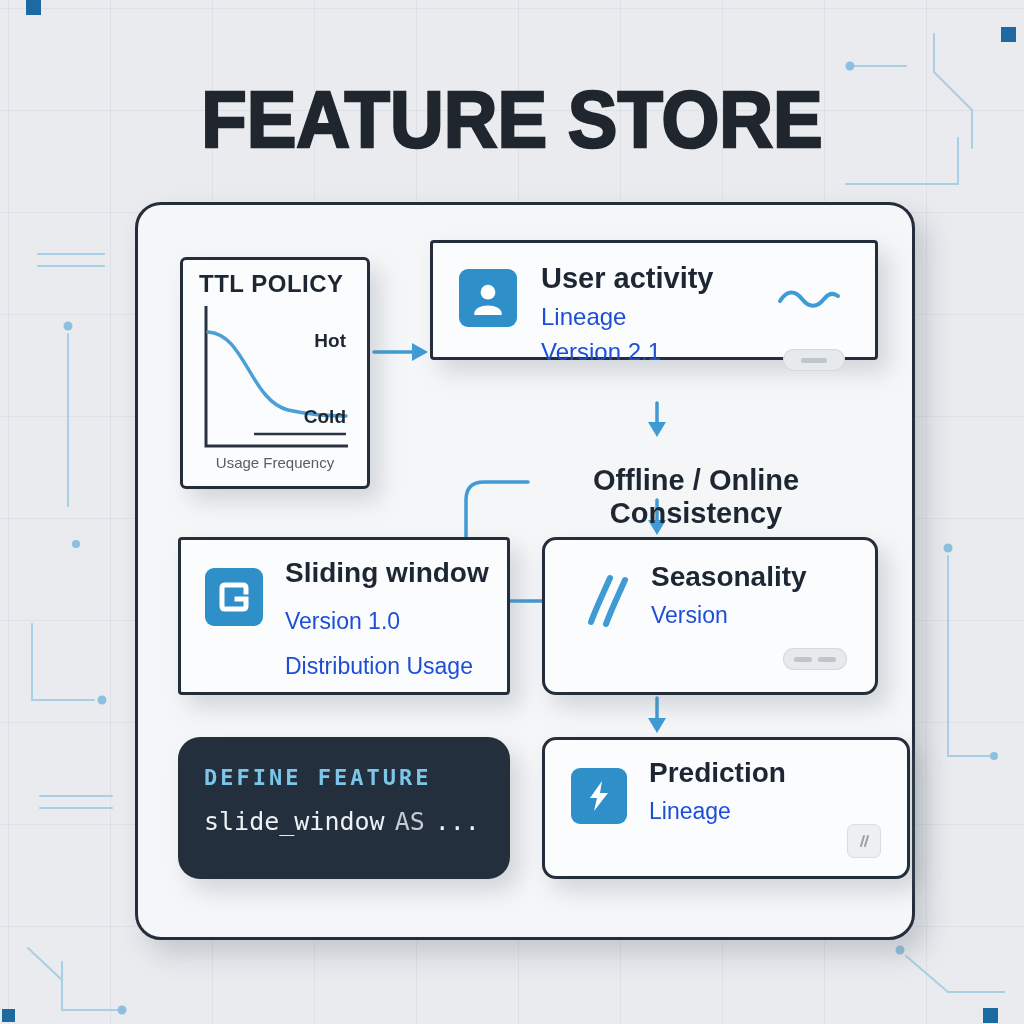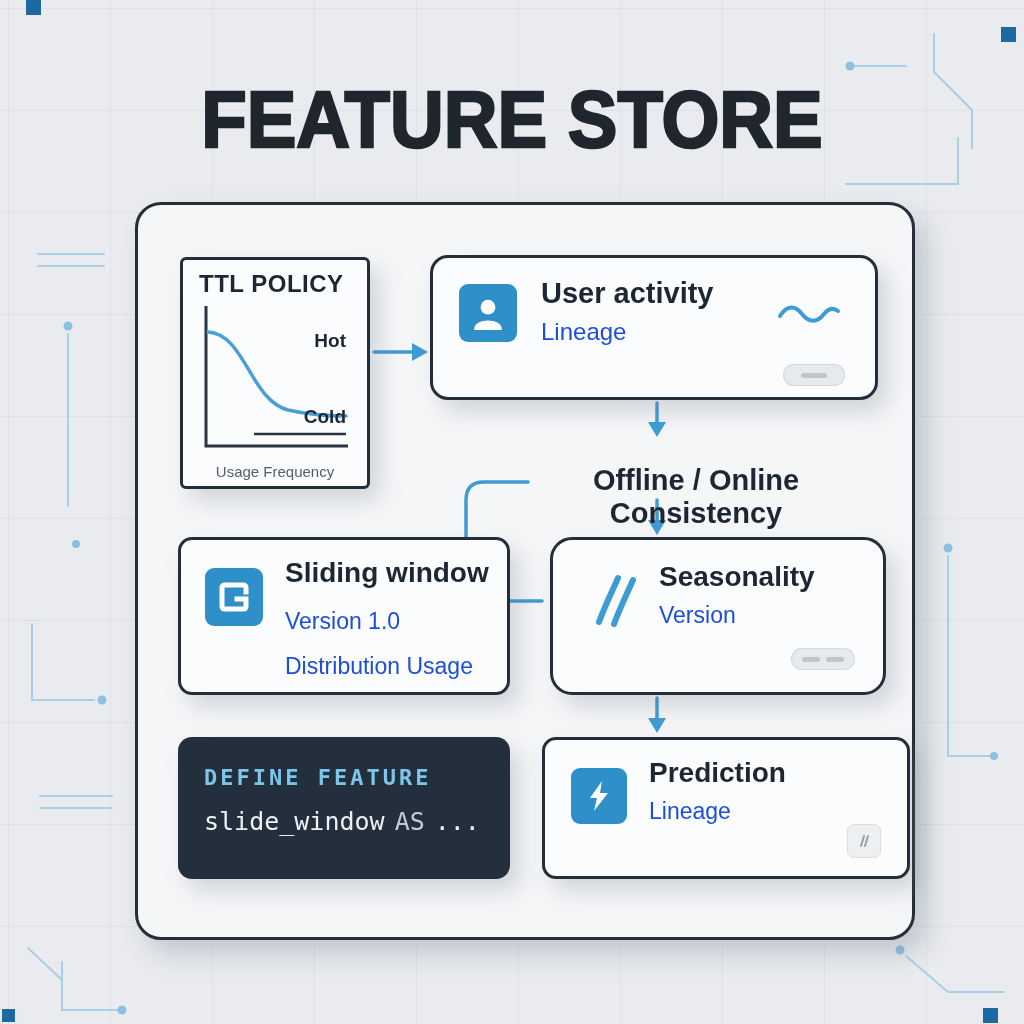--- a/index.html
+++ b/index.html
@@ -29,56 +29,56 @@
     position:absolute;background:#fbfcfd;border:3px solid #242e3a;z-index:3;
     box-shadow:10px 12px 22px rgba(108,118,132,.26);box-sizing:border-box;
   }
   
   .ttl-card{left:180px;top:257px;width:190px;height:232px;border-radius:6px;}
   .ttl-title{margin:10px 0 0 16px;font-size:24px;font-weight:700;letter-spacing:.5px;}
   .chart{position:relative;width:150px;height:150px;margin:4px auto 0;}
   .chart-label{position:absolute;right:4px;font-size:19px;font-weight:700;color:#1d2733;}
   .chart-label.hot{top:28px;}
   .chart-label.cold{top:104px;}
-  .axis-label{text-align:center;font-size:15px;color:#565d67;margin-top:11px;}
+  .axis-label{text-align:center;font-size:15px;color:#565d67;margin-top:2px;}
   
   .card-title{font-size:29px;font-weight:700;color:#1d2733;line-height:1.1;}
   .card-sub{font-size:24px;color:#1d4ed8;line-height:1.1;}
   .icon-sq{position:absolute;width:58px;height:58px;border-radius:9px;background:#2f8fc9;
            display:flex;align-items:center;justify-content:center;}
   .pill{position:absolute;height:22px;border-radius:11px;background:#e7eaed;
         box-shadow:inset 0 0 0 1px #d5d9dd;display:flex;align-items:center;justify-content:center;gap:6px;}
   .pill .dash{height:5px;border-radius:3px;background:#bfc5cb;}
   
-  .user-card{left:430px;top:255px;width:448px;height:145px;border-radius:18px;}
+  .user-card{left:430px;top:240px;width:448px;height:120px;border-radius:4px;}
   .user-card .icon-sq{left:26px;top:26px;}
   .user-text{position:absolute;left:108px;top:20px;}
   .user-text .card-sub{margin-top:9px;}
   .wave{position:absolute;right:34px;top:44px;}
   .user-card .pill{right:30px;top:106px;width:62px;}
   .user-card .dash{width:26px;}
   
   .consistency{position:absolute;left:520px;top:464px;width:352px;text-align:center;z-index:3;
                font-size:29px;font-weight:700;color:#1d2733;}
   
-  .sliding-card{left:178px;top:537px;width:332px;height:158px;border-radius:14px;}
+  .sliding-card{left:178px;top:537px;width:332px;height:158px;border-radius:4px;}
   .sliding-card .icon-sq{left:24px;top:28px;}
   .sliding-text{position:absolute;left:104px;top:18px;}
   .sliding-text .card-title{font-size:28px;}
   .sliding-text .card-sub{font-size:23px;margin-top:20px;}
   
-  .season-card{left:542px;top:537px;width:336px;height:158px;border-radius:22px;margin-left:8px;}
+  .season-card{left:542px;top:537px;width:336px;height:158px;border-radius:14px;}
   .slashes{position:absolute;left:34px;top:28px;}
   .season-text{position:absolute;left:106px;top:22px;}
   .season-text .card-title{font-size:28px;}
   .season-text .card-sub{font-size:23px;margin-top:10px;}
   .season-card .pill{right:28px;bottom:22px;width:64px;}
   .season-card .dash{width:18px;}
   
-  .code-card{left:178px;top:737px;width:332px;height:142px;border-radius:14px;border:none;
+  .code-card{left:178px;top:737px;width:332px;height:142px;border-radius:22px;border:none;
              background:#232f3d;padding:28px 0 0 26px;}
   .code-line1{font-family:"DejaVu Sans Mono","Liberation Mono",monospace;
               font-size:22px;font-weight:700;letter-spacing:3px;color:#7cc6ea;}
   .code-line2{margin-top:17px;font-family:"DejaVu Sans Mono","Liberation Mono",monospace;
               font-size:25px;color:#edf1f5;}
   .code-as{color:#c3ccd4;margin:0 10px;}
   
   .pred-card{left:542px;top:737px;width:368px;height:142px;border-radius:14px;}
   .pred-card .icon-sq{left:26px;top:28px;width:56px;height:56px;}
   .pred-text{position:absolute;left:104px;top:18px;}
@@ -162,20 +162,21 @@
   <div class="card user-card">
     <div class="icon-sq">
       <svg width="38" height="38" viewBox="0 0 36 36">
         <circle cx="18" cy="12.5" r="7" fill="#ffffff"></circle>
         <path d="M5 33 C5 22.5 31 22.5 31 33 L31 34 L5 34 Z" fill="#ffffff"></path>
       </svg>
     </div>
     <div class="user-text">
       <div class="card-title">User activity</div>
       <div class="card-sub">Lineage</div>
+      <div class="card-sub">Version 2.1</div>
     </div>
     <svg class="wave" width="64" height="24" viewBox="0 0 64 24">
       <path d="M3 14 C10 3 18 3 25 12 C32 21 40 21 47 12 C52 6 57 6 61 9" stroke="#3f9bd4" stroke-width="4" fill="none" stroke-linecap="round"></path>
     </svg>
     <div class="pill">
       <span class="dash"></span>
     </div>
   </div>
 
   <div class="consistency">Offline / Online Consistency</div>

